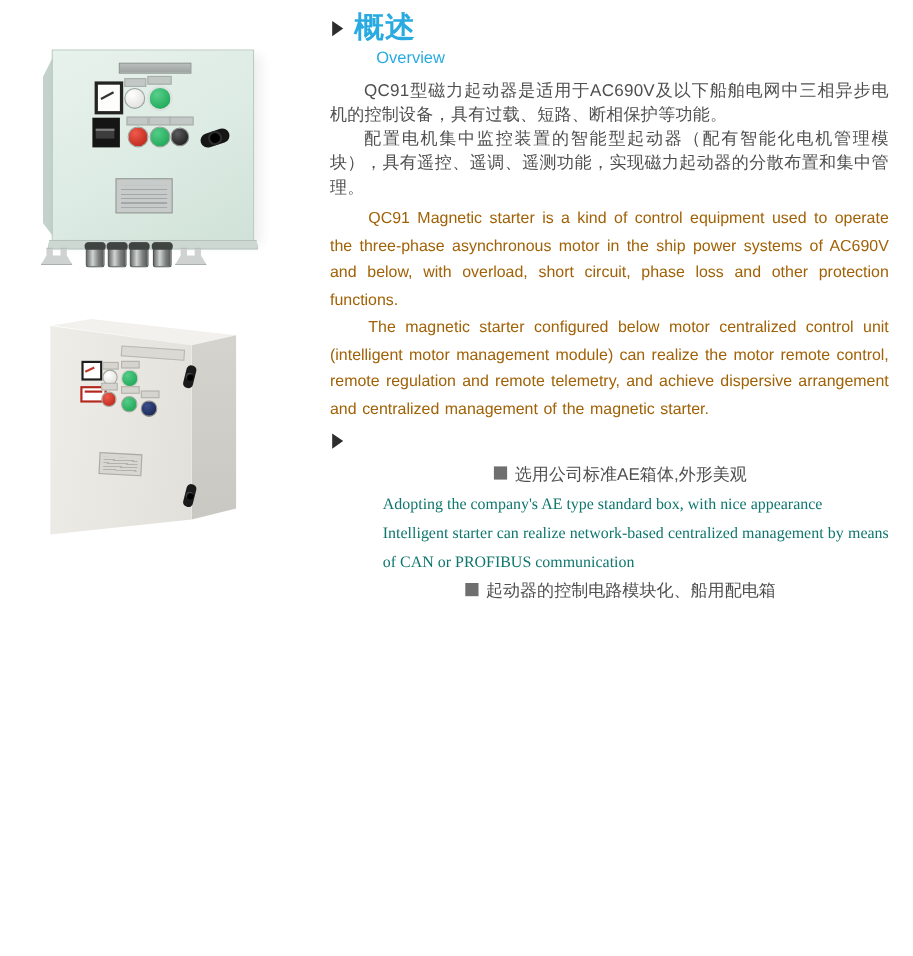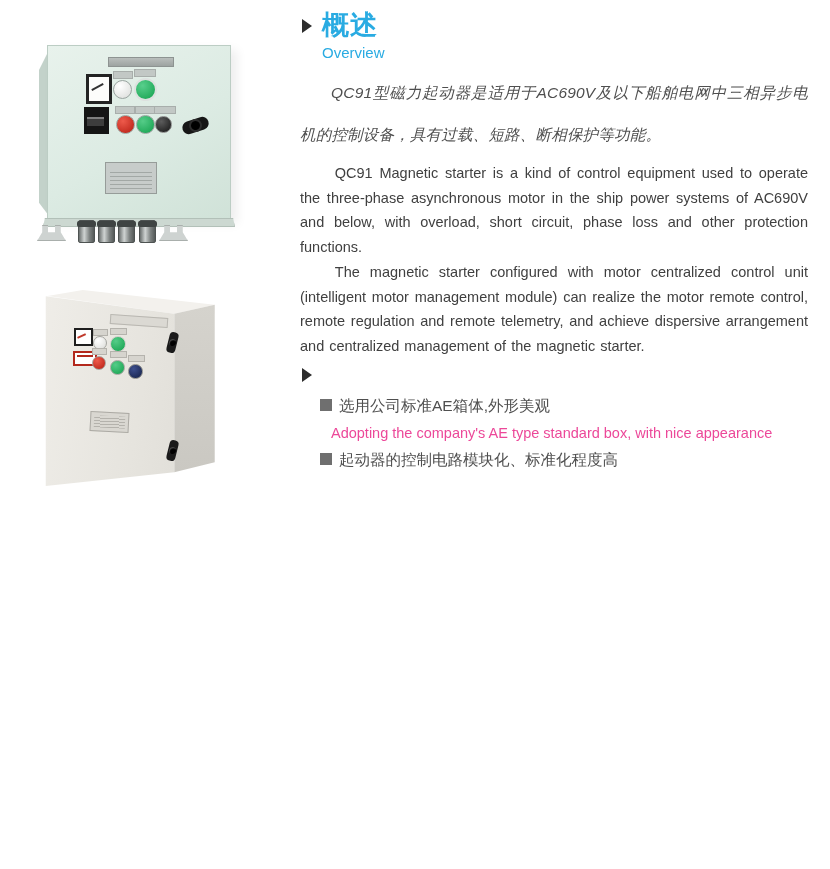--- a/index.html
+++ b/index.html
@@ -99,31 +99,31 @@
     transform:rotate(3deg);}
   .p2-plate::after{content:"";position:absolute;left:3px;top:3px;right:3px;bottom:3px;
     background:repeating-linear-gradient(#d9d7d1 0 2px,#b4b2ac 2px 3px);}
 
   
   .content{position:absolute;left:300px;top:10px;width:508px;}
   .sec-head{display:flex;align-items:flex-start;margin:0 0 10px 0;}
   .tri{width:0;height:0;border-left:10px solid #2d2d2d;border-top:7px solid transparent;
     border-bottom:7px solid transparent;margin:9px 10px 0 2px;flex:none;}
   .t-cn{margin:0;font-size:27px;line-height:31px;font-weight:bold;color:#29abe2;letter-spacing:1px;}
-  .t-en{font-size:15px;line-height:19px;color:#29abe2;margin-top:2px;}
-  .p-cn{margin:0;font-size:15.5px;line-height:42px;color:#4f4f4f;text-align:justify;
-    text-indent:2em;letter-spacing:0.2px;font-style:italic;}
+  .t-en{font-size:15px;line-height:19px;color:#29abe2;margin-top:2px;margin-left:20px;}
+  .p-cn{margin:0;font-size:15.5px;line-height:22px;color:#4f4f4f;text-align:justify;
+    text-indent:2em;letter-spacing:0.2px;}
   .en-block{margin-top:5px;}
-  .p-en{margin:0;font-size:14.5px;line-height:24.7px;color:#404040;text-align:justify;
+  .p-en{margin:0;font-size:14.5px;line-height:24.7px;color:#a16207;text-align:justify;
     text-indent:2.4em;word-spacing:1px;}
   .features-sec{margin-top:0;}
   .feature{margin-left:20px;}
-  .f-cn{font-size:15.5px;line-height:28px;color:#4f4f4f;}
+  .f-cn{font-size:15.5px;line-height:28px;color:#4f4f4f;text-align:center;}
   .sq{display:inline-block;width:12px;height:12px;background:#6f6f6f;margin-right:7px;}
-  .f-en{margin-left:11px;font-size:14.5px;line-height:26px;color:#ec4899;text-align:justify;}
+  .f-en{margin-left:28px;font-size:14.5px;line-height:26px;color:#0f766e;text-align:justify;font-family:Liberation Serif, serif;}
 </style>
 </head>
 <body>
 
 <div class="page">
 
   <div class="photo photo1">
     <div class="p1-left-edge"></div>
     <div class="p1-front"></div>
     <div class="p1-bottom-edge"></div>
@@ -177,43 +177,45 @@
     <section>
       <div class="sec-head">
         <span class="tri"></span>
         <div>
           <h2 class="t-cn">概述</h2>
           <div class="t-en">Overview</div>
         </div>
       </div>
       <div>
         <p class="p-cn">QC91型磁力起动器是适用于AC690V及以下船舶电网中三相异步电机的控制设备，具有过载、短路、断相保护等功能。</p>
+        <p class="p-cn">配置电机集中监控装置的智能型起动器（配有智能化电机管理模块），具有遥控、遥调、遥测功能，实现磁力起动器的分散布置和集中管理。</p>
       </div>
       <div class="en-block">
         <p class="p-en">QC91 Magnetic starter is a kind of control equipment used to operate the three-phase asynchronous motor in the ship power systems of AC690V and below, with overload, short circuit, phase loss and other protection functions.</p>
-        <p class="p-en">The magnetic starter configured with motor centralized control unit (intelligent motor management module) can realize the motor remote control, remote regulation and remote telemetry, and achieve dispersive arrangement and centralized management of the magnetic starter.</p>
+        <p class="p-en">The magnetic starter configured below motor centralized control unit (intelligent motor management module) can realize the motor remote control, remote regulation and remote telemetry, and achieve dispersive arrangement and centralized management of the magnetic starter.</p>
       </div>
     </section>
 
     <section class="features-sec">
       <div class="sec-head">
         <span class="tri"></span>
       </div>
 
       <div class="feature">
         <div class="f-cn">
           <span class="sq"></span><span>选用公司标准AE箱体,外形美观</span>
         </div>
         <div class="f-en">Adopting the company's AE type standard box, with nice appearance</div>
       </div>
 
       <div class="feature">
+        <div class="f-en">Intelligent starter can realize network-based centralized management by means of CAN or PROFIBUS communication</div>
       </div>
 
       <div class="feature">
         <div class="f-cn">
-          <span class="sq"></span><span>起动器的控制电路模块化、标准化程度高</span>
+          <span class="sq"></span><span>起动器的控制电路模块化、船用配电箱</span>
         </div>
       </div>
     </section>
 
   </div>
 </div>
 
 </body></html>

